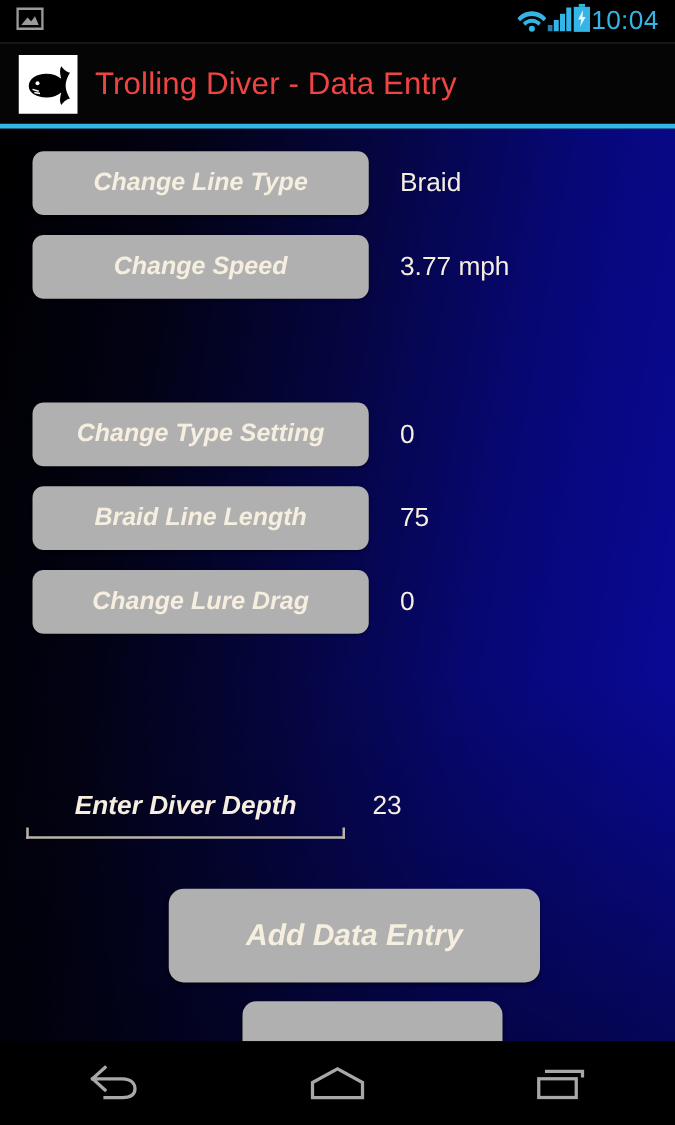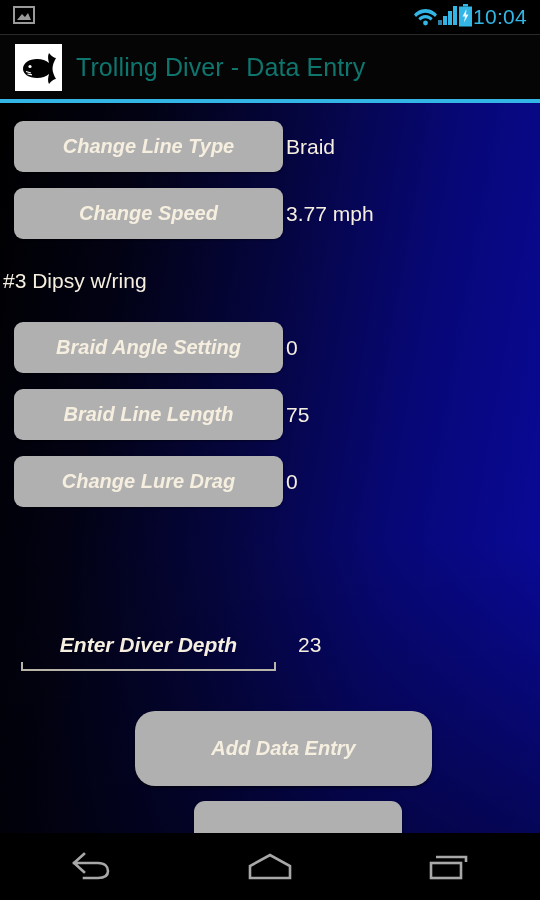--- a/index.html
+++ b/index.html
@@ -41,21 +41,21 @@
     background:#050505;
     display:flex; align-items:center;
   }
   #app-logo {
     width:47px; height:47px; margin-left:15px;
     background:#ffffff;
     display:flex; align-items:center; justify-content:center;
     flex:0 0 auto;
   }
   #app-title {
-    margin-left:14px; color:#0f766e; font-size:25px;
+    margin-left:14px; color:#ef4444; font-size:25px;
     font-weight:400; letter-spacing:0.1px; white-space:nowrap;
   }
   #accent-line {
     position:absolute; left:0; top:99px; width:540px; height:4px;
     background:#33b5e5;
   }
 
   
   #content {
     position:absolute; left:0; top:103px; width:540px; height:730px;
@@ -63,33 +63,33 @@
       linear-gradient(to bottom, rgba(0,0,0,0) 60%, rgba(0,0,0,0.45) 100%),
       linear-gradient(100deg, #000000 0%, #020214 22%, #05053f 45%, #070777 70%, #0a0aa0 100%);
     overflow:hidden;
   }
 
   .row {
     position:absolute; left:0; width:540px; height:51px;
     display:flex; align-items:center;
   }
   .change-btn {
-    width:269px; height:51px; margin-left:14px;
+    width:269px; height:51px; margin-left:26px;
     background:#b0b0b0;
     border:none; border-radius:9px;
     color:#f6efe0;
     font-family:"Liberation Sans", sans-serif;
     font-size:20px; font-weight:bold; font-style:italic;
     text-align:center;
     box-shadow:0 1px 2px rgba(0,0,0,0.45);
     cursor:pointer;
     white-space:nowrap;
   }
   .row-value {
-    margin-left:3px;
+    margin-left:25px;
     color:#f6efe0; font-size:21px; font-weight:400; font-style:normal;
     white-space:nowrap;
   }
 
   
   #depth-row {
     position:absolute; left:0; top:522px; width:524px; height:52px;
     display:flex; align-items:flex-start;
   }
   #depth-field {
@@ -113,24 +113,24 @@
   #depth-value {
     margin-left:15px; padding-top:8px;
     color:#f6efe0; font-size:21px;
     white-space:nowrap;
   }
 
   
   #add-entry-btn {
     position:absolute; left:135px; top:608px;
     width:297px; height:75px;
-    background:#b0b0b0; border:none; border-radius:20px;
+    background:#b0b0b0; border:none; border-radius:12px;
     color:#f6efe0;
     font-family:"Liberation Sans", sans-serif;
-    font-size:20px; font-weight:bold; font-style:italic;
+    font-size:24px; font-weight:bold; font-style:italic;
     box-shadow:0 2px 3px rgba(0,0,0,0.5);
     cursor:pointer;
   }
   #back-main-btn {
     position:absolute; left:194px; top:698px;
     width:208px; height:120px;
     background:#b0b0b0; border:none; border-radius:11px;
     color:#f6efe0;
     font-family:"Liberation Sans", sans-serif;
     font-size:24px; font-weight:bold; font-style:italic;
@@ -210,25 +210,24 @@
       <button class="change-btn">Change Line Type</button>
       <span class="row-value">Braid</span>
     </div>
 
     <div class="row" style="top:85px;">
       <button class="change-btn">Change Speed</button>
       <span class="row-value">3.77 mph</span>
     </div>
 
     <div class="row" style="top:152px;">
-      <span class="row-value">#3 Dipsy w/ring</span>
     </div>
 
     <div class="row" style="top:219px;">
-      <button class="change-btn">Braid Angle Setting</button>
+      <button class="change-btn">Change Type Setting</button>
       <span class="row-value">0</span>
     </div>
 
     <div class="row" style="top:286px;">
       <button class="change-btn">Braid Line Length</button>
       <span class="row-value">75</span>
     </div>
 
     <div class="row" style="top:353px;">
       <button class="change-btn">Change Lure Drag</button>

